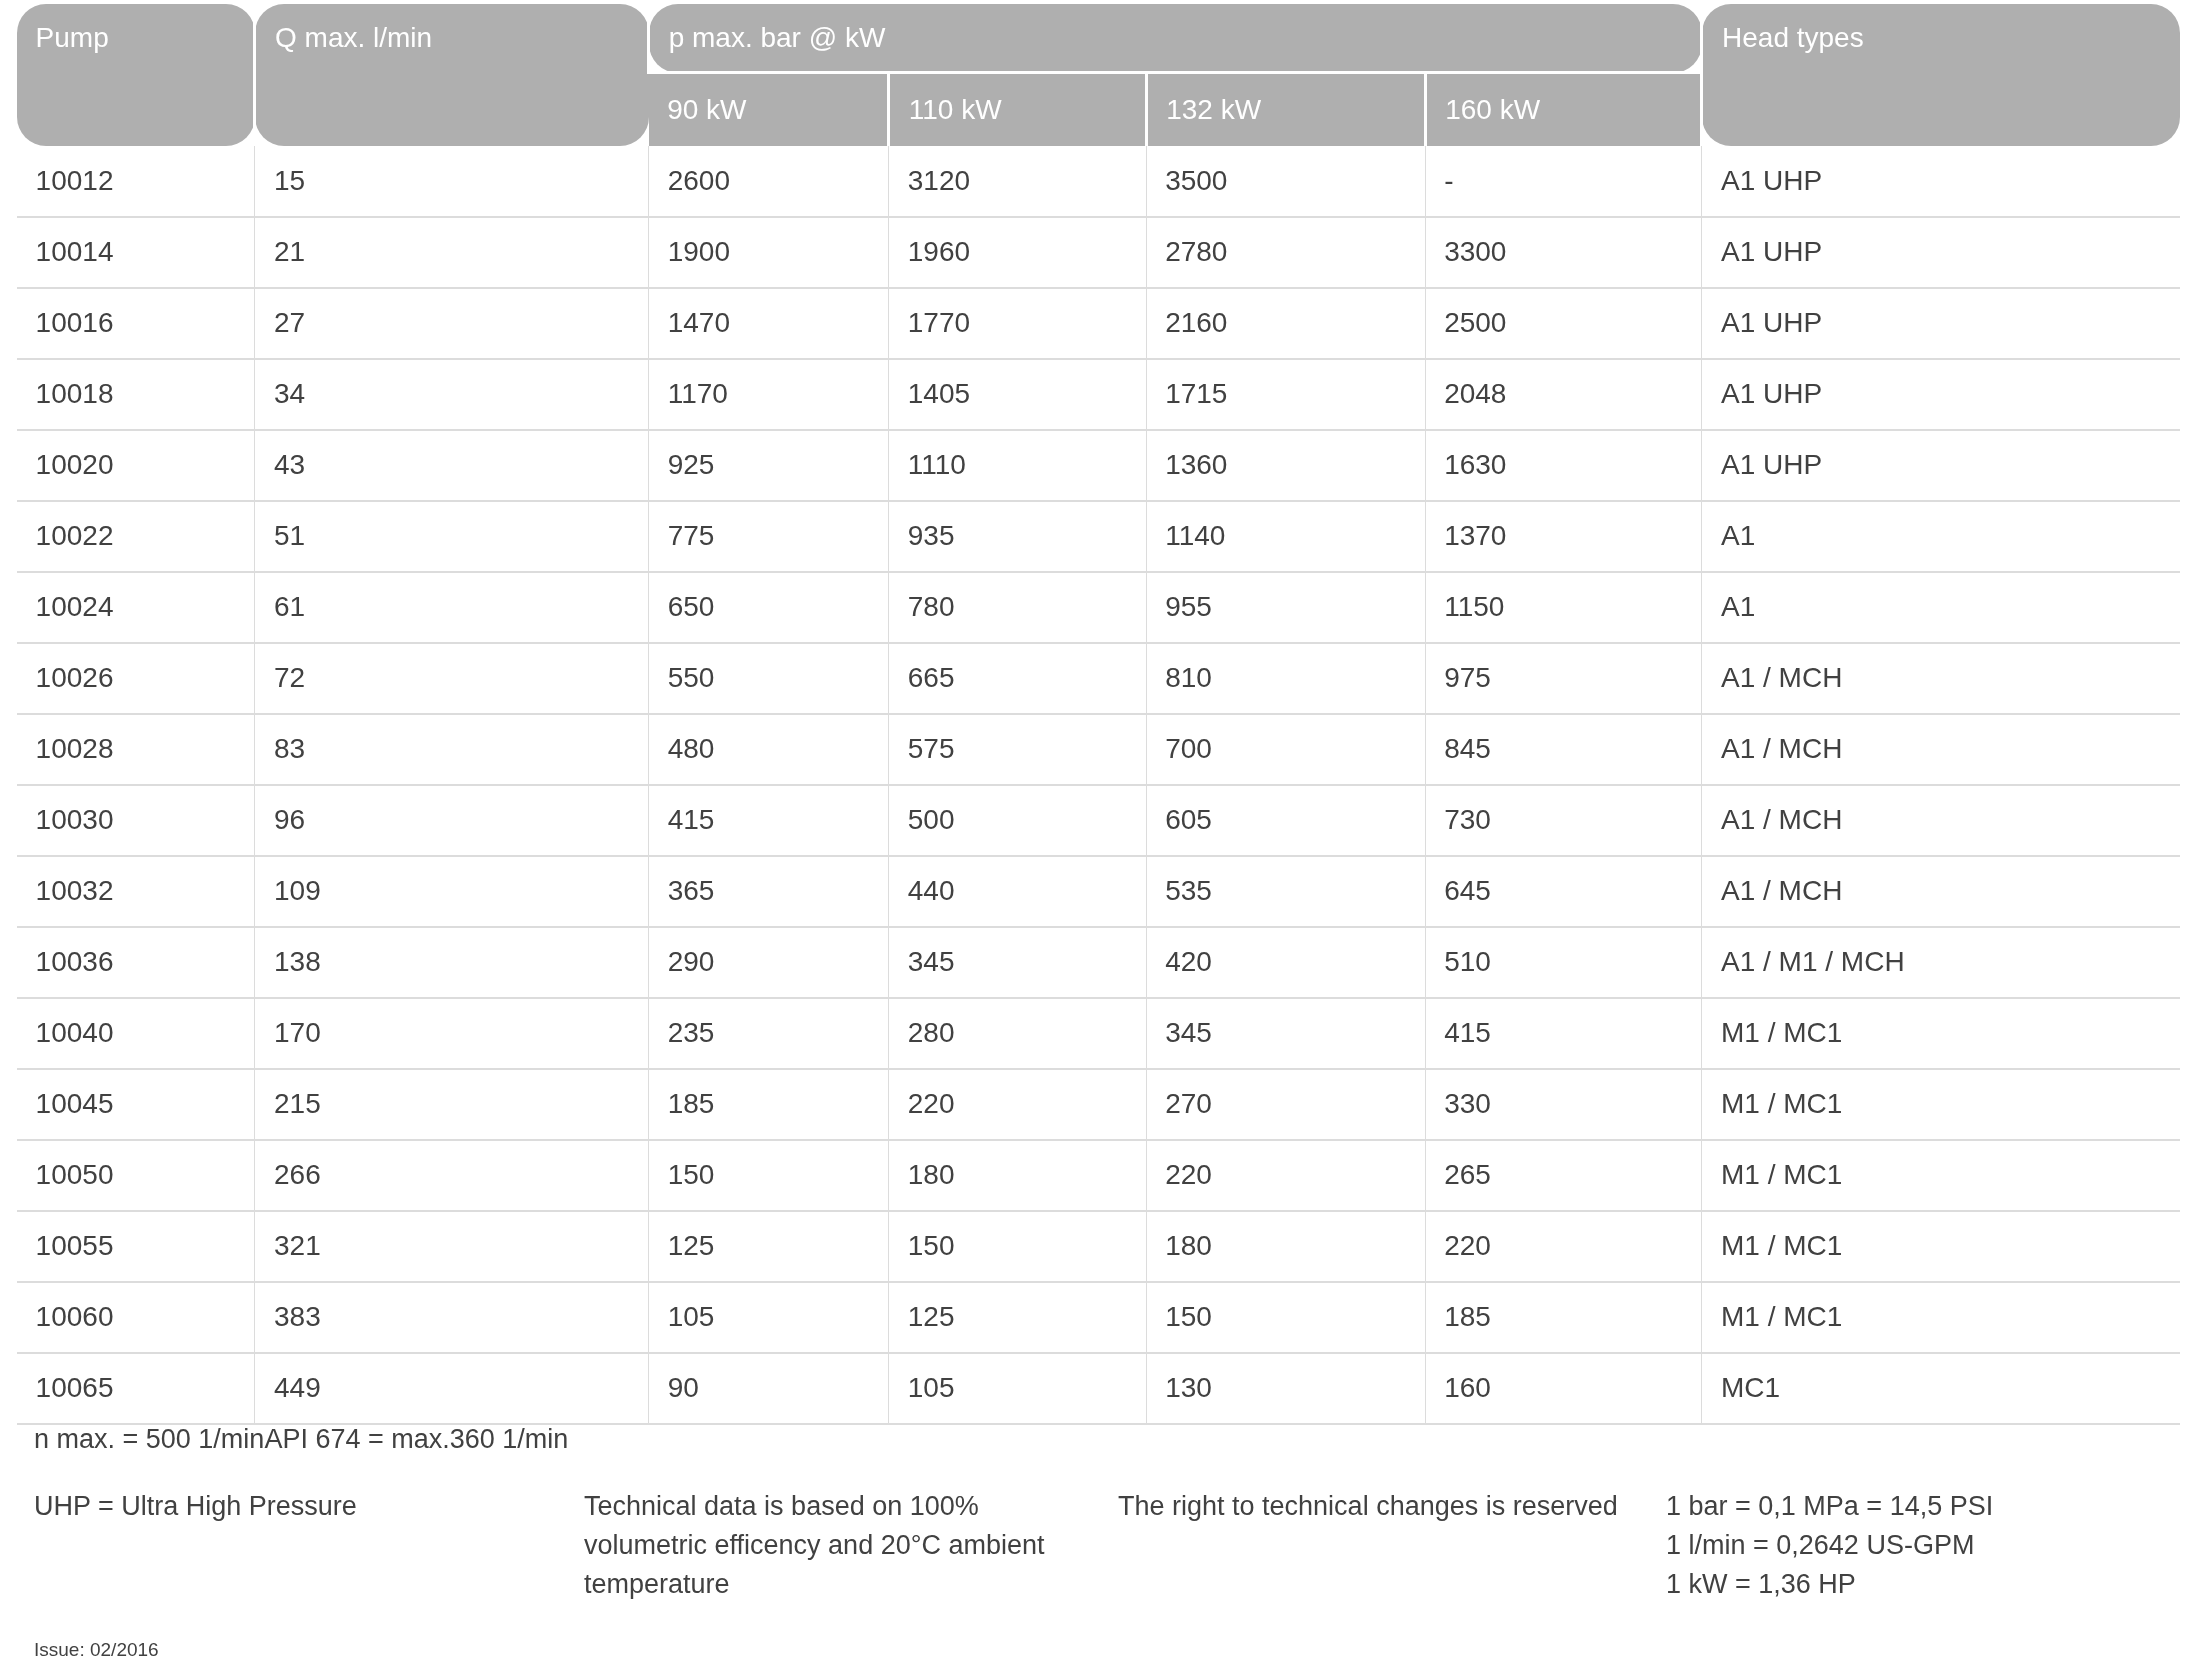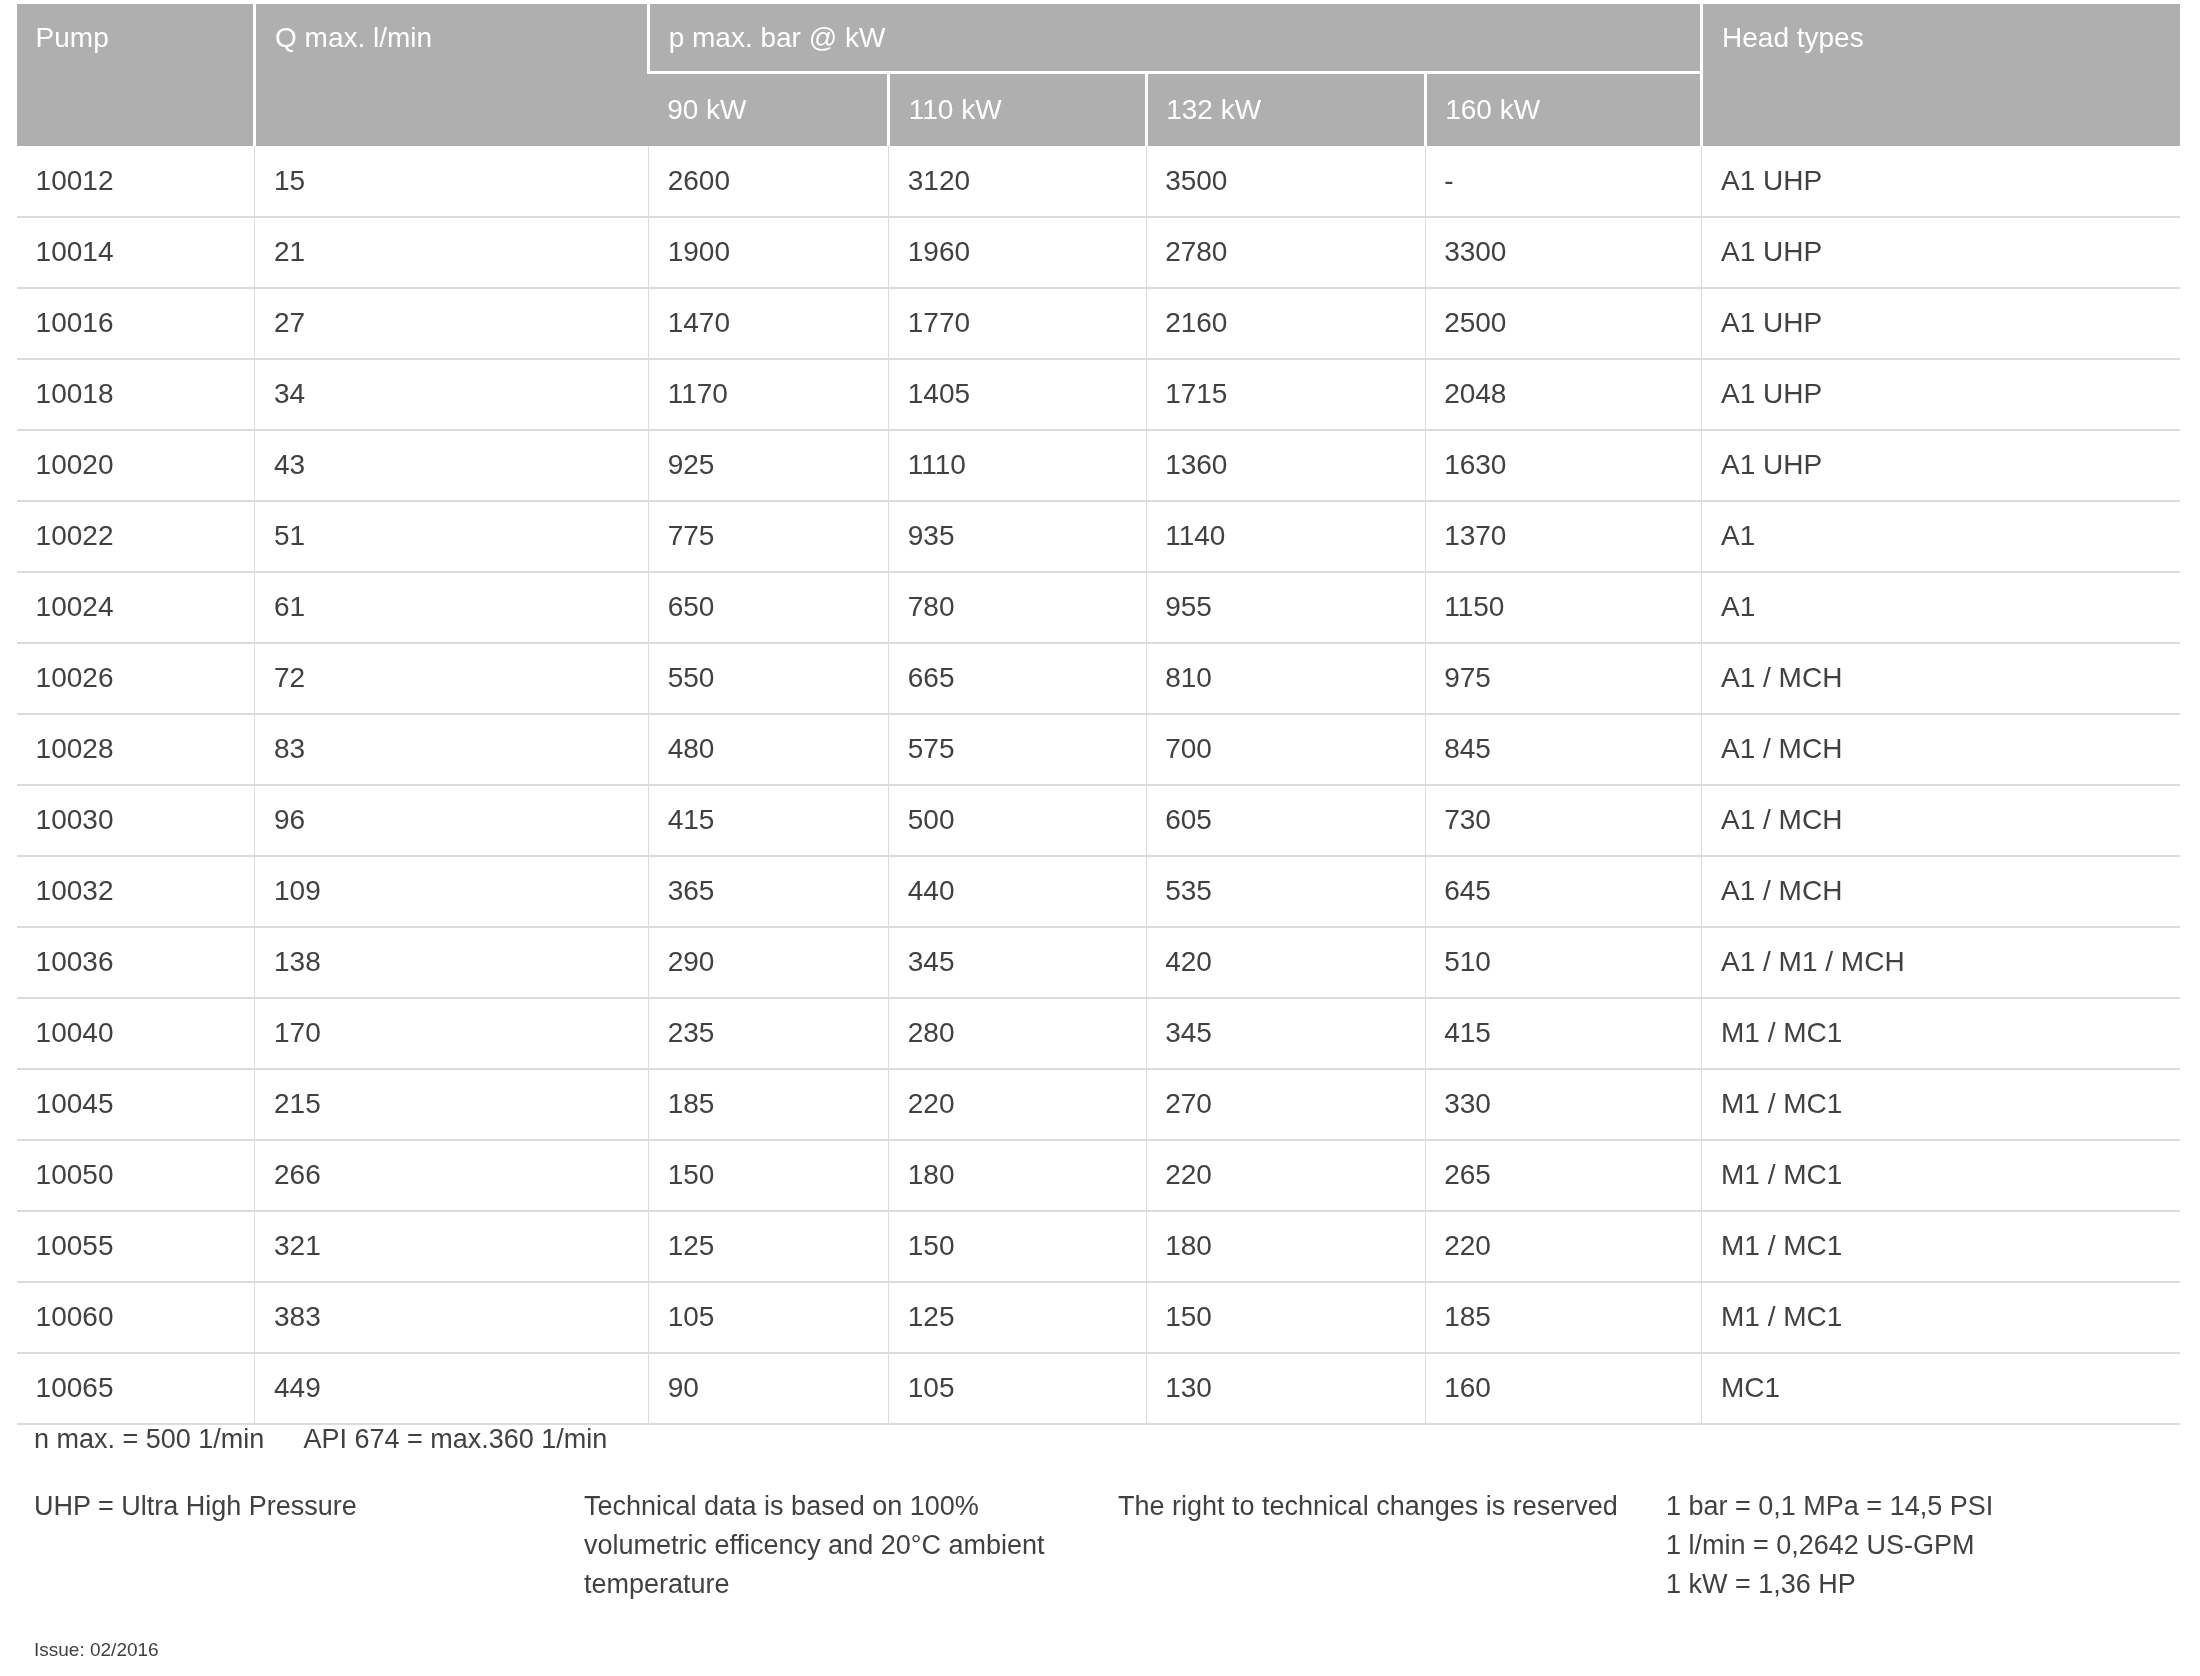--- a/index.html
+++ b/index.html
@@ -23,21 +23,21 @@
 
   .spec-table th {
     background: #afafaf;
     color: #ffffff;
     font-weight: normal;
     font-size: 28px;
     text-align: left;
     padding-left: 18.6px;
   }
 
-  .spec-table thead tr.h1 th { height: 69px; vertical-align: top; padding-top: 18.6px; }
+  .spec-table thead tr.h1 th { height: 69px; vertical-align: top; padding-top: 18.6px; border-radius: 29px; }
   .spec-table thead tr.h2 th { height: 73px; vertical-align: middle; padding-top: 0; }
 
   .spec-table thead th.sep-left { border-left: 3.7px solid #ffffff; }
   .spec-table thead th.group-cell { border-bottom: 3.7px solid #ffffff; }
 
   .spec-table tbody td {
     height: 71px;
     font-size: 28px;
     vertical-align: middle;
     padding-left: 18.6px;
@@ -45,21 +45,20 @@
     color: #414141;
     background: #ffffff;
   }
   .spec-table tbody td + td { border-left: 1.9px solid #dcdcdc; }
 
   .note-line1 {
     position: absolute;
     top: 1424px;
     left: 34px;
     display: flex;
-    gap: 39px;
     font-size: 27px;
     white-space: nowrap;
   }
 
   .notes-row { position: absolute; top: 1487px; left: 0; width: 2200px; }
   .notes-row .note { position: absolute; font-size: 27px; line-height: 39px; }
   .note-uhp { left: 34px; top: 0; }
   .note-technical { left: 584px; top: 0; width: 466px; }
   .note-rights { left: 1118px; top: 0; }
   .note-conversions { left: 1666px; top: 0; }

